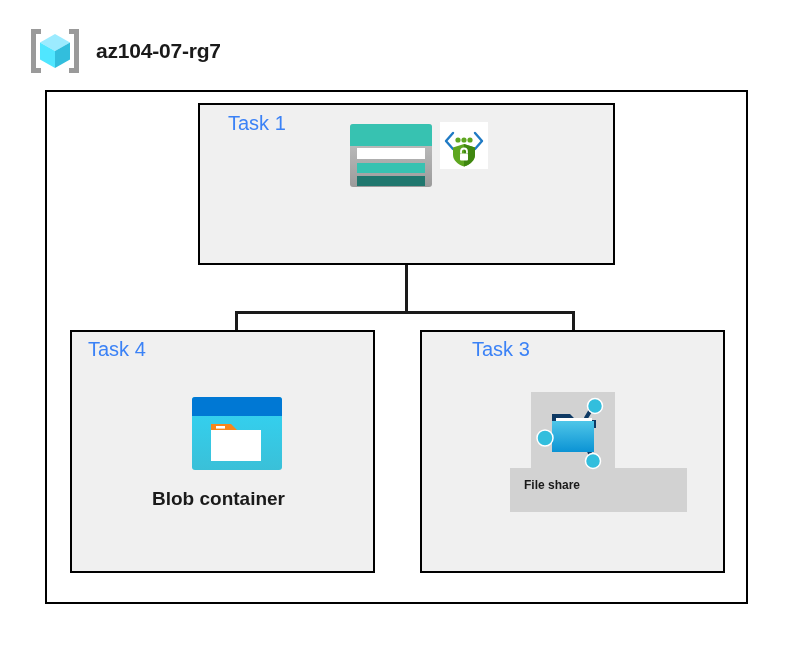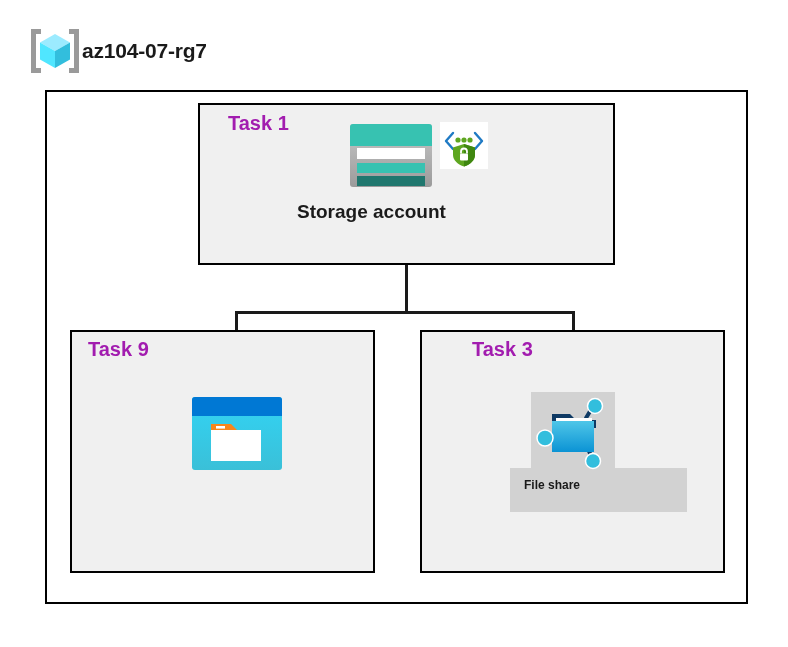--- a/index.html
+++ b/index.html
@@ -18,20 +18,21 @@
     overflow: hidden;
   }
 
   
   #header {
     position: absolute;
     left: 28px;
     top: 26px;
     display: flex;
     align-items: center;
+    gap: 14px;
   }
   #rg-icon { width: 54px; height: 50px; display: block; }
   #rg-title {
     font-size: 21px;
     font-weight: bold;
     color: #1a1a1a;
     letter-spacing: -0.2px;
     white-space: nowrap;
   }
 
@@ -54,22 +55,22 @@
     border: 2px solid #000000;
     box-sizing: border-box;
   }
   #task1-box { left: 198px; top: 103px; width: 417px; height: 162px; }
   #task2-box { left: 70px;  top: 330px; width: 305px; height: 243px; }
   #task3-box { left: 420px; top: 330px; width: 305px; height: 243px; }
 
   .task-label {
     position: absolute;
     font-size: 20px;
-    font-weight: bold;
-    color: #a21caf;
+    font-weight: normal;
+    color: #3b82f6;
     white-space: nowrap;
   }
   #task1-label { left: 228px; top: 112px; }
   #task2-label { left: 88px;  top: 338px; }
   #task3-label { left: 432px; top: 338px; margin-left: 40px; }
 
   
   .conn {
     position: absolute;
     background: #1a1a1a;
@@ -203,41 +204,41 @@
       <circle cx="24" cy="18" r="2.6" fill="#5ea620"></circle>
       <circle cx="30" cy="18" r="2.6" fill="#5ea620"></circle>
 
       <path d="M24 22 L35 25.5 L35 33 C35 38.5 30 42.5 24 44.5 C18 42.5 13 38.5 13 33 L13 25.5 Z" fill="#5ea620"></path>
       <path d="M24 22 L35 25.5 L35 33 C35 38.5 30 42.5 24 44.5 Z" fill="#3f8710"></path>
 
       <path d="M21 31.5 L21 29.5 a3 3 0 0 1 6 0 L27 31.5" fill="none" stroke="#ffffff" stroke-width="1.8"></path>
       <rect x="20" y="31.5" width="8" height="7" rx="1" fill="#ffffff"></rect>
     </svg>
   </div>
-  <div class="node-caption" id="storage-caption">Storage account</div>
 
   <div class="task-box" id="task2-box"></div>
-  <div class="task-label" id="task2-label">Task 9</div>
+  <div class="task-label" id="task2-label">Task 4</div>
 
   <svg id="blob-icon" viewBox="0 0 92 75">
     <defs>
       <linearGradient id="blobBody" x1="0" y1="0" x2="0" y2="1">
         <stop offset="0" stop-color="#32d4f5"></stop>
         <stop offset="1" stop-color="#3ac0d8"></stop>
       </linearGradient>
     </defs>
     <rect x="1" y="1" width="90" height="73" rx="3" fill="url(#blobBody)"></rect>
     <rect x="1" y="1" width="90" height="18" rx="3" fill="#0078d4"></rect>
     <rect x="1" y="12" width="90" height="8" fill="#0078d4"></rect>
 
     <path d="M20 28 L40 28 L46 34 L20 34 Z" fill="#f7861c"></path>
     <rect x="25" y="30" width="9" height="2.6" fill="#ffffff"></rect>
 
     <rect x="20" y="34" width="50" height="31" fill="#ffffff"></rect>
   </svg>
+  <div class="node-caption" id="blob-caption">Blob container</div>
 
   <div class="task-box" id="task3-box"></div>
   <div class="task-label" id="task3-label">Task 3</div>
 
   <div id="fileshare-plate-icon"></div>
   <div id="fileshare-plate-label"></div>
 
   <svg id="fileshare-icon" viewBox="0 0 76 76">
     <defs>
       <linearGradient id="fsFolder" x1="0" y1="0" x2="0" y2="1">

